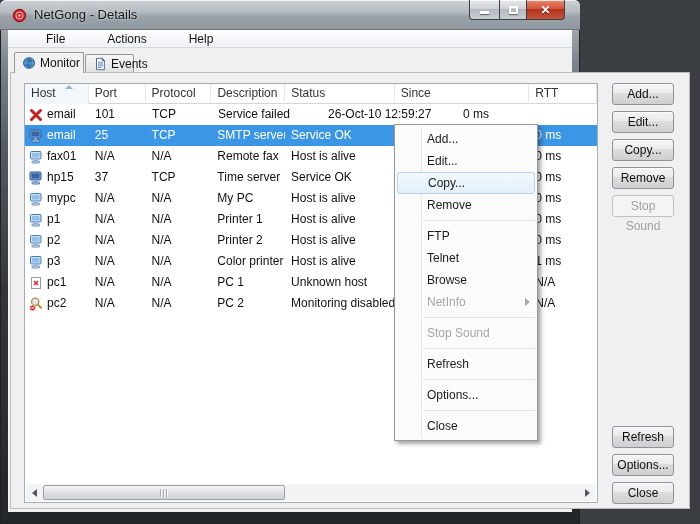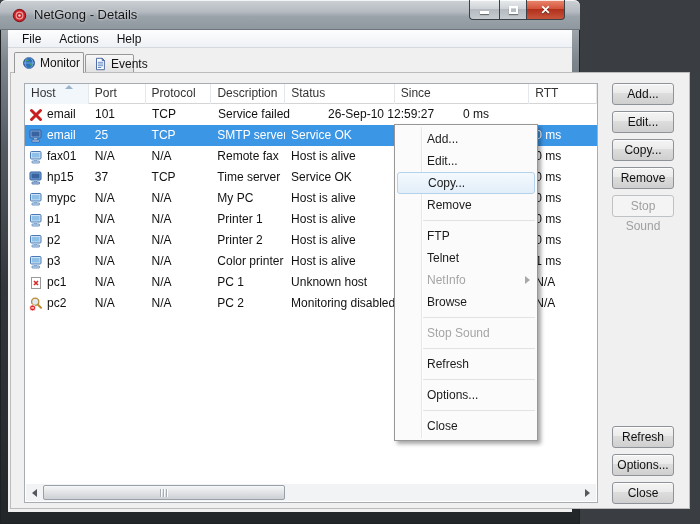--- a/index.html
+++ b/index.html
@@ -23,21 +23,21 @@
   .capbtn.max{width:28px;}
   .capbtn.close{width:38px;border-left:none;border-radius:0 0 4px 0;
     background:linear-gradient(180deg,#e8886f 0%,#d4553c 45%,#b1311c 50%,#c8553c 100%);}
   .glyph-min{width:9px;height:3px;background:#fff;box-shadow:0 1px 1px rgba(0,0,0,.5);margin-top:6px;}
   .glyph-max{width:9px;height:8px;border:2px solid #fff;box-shadow:0 1px 1px rgba(0,0,0,.4);}
   .glyph-close{color:#fff;font-size:12px;font-weight:bold;text-shadow:0 1px 1px rgba(0,0,0,.5);line-height:1;}
   
   .menubar{position:absolute;left:8px;right:8px;top:30px;height:18px;
     background:linear-gradient(180deg,#fdfdfe,#eef1f5);border-bottom:1px solid #d6dadf;
     display:flex;align-items:center;padding-left:6px;gap:2px;}
-  .menubar-item{padding:1px 8px;color:#111;}
+  .menubar-item{padding:1px 8px;color:#111;margin-left:24px;}
   .client-bg{position:absolute;left:8px;right:8px;top:48px;bottom:12px;background:#f0f0f0;}
   
   .tab{position:absolute;display:flex;align-items:center;gap:4px;padding:0 7px;color:#111;}
   .tab .ticon{width:14px;height:14px;flex:0 0 auto;}
   .tab-0{left:14px;top:52px;width:70px;height:21px;background:#f1f1f1;
     border:1px solid #989898;border-bottom:none;border-radius:2px 2px 0 0;z-index:6;}
   .tab-1{left:85px;top:54px;width:49px;height:19px;background:linear-gradient(180deg,#f7f7f7,#e2e2e2);
     border:1px solid #989898;border-radius:2px 2px 0 0;z-index:4;}
   .tab-panel{position:absolute;left:10px;top:72px;width:680px;height:437px;
     background:#f0f0f0;border:1px solid #bcbcbc;z-index:5;}
@@ -156,21 +156,21 @@
         <div class="row">
           <div class="cell host" style="width: 64px;">
             <span class="ricon"><svg viewBox="0 0 16 16" width="100%" height="100%">
                 <path d="M3.5 3.5 L12.5 12.5 M12.5 3.5 L3.5 12.5" stroke="#c81e1e" stroke-width="3" stroke-linecap="round" fill="none"></path>
               </svg></span>
             <span>email</span>
           </div>
           <div class="cell " style="width: 57px;"><span>101</span></div>
           <div class="cell " style="width: 66px;"><span>TCP</span></div>
           <div class="cell " style="width: 110px;"><span>Service failed</span></div>
-          <div class="cell " style="width: 135px;"><span>26-Sep-10 12:59:27</span></div>
+          <div class="cell " style="width: 135px;"><span>26-Oct-10 12:59:27</span></div>
           <div class="cell " style="width: 68px;"><span>0 ms</span></div>
         </div>
         <div class="row selected">
           <div class="cell host" style="width: 64px;">
             <span class="ricon"><svg viewBox="0 0 16 16" width="100%" height="100%">
                 <rect x="2" y="2" width="11" height="8" rx="1" fill="#7da7d8" stroke="#2d5b9e"></rect>
                 <rect x="3.5" y="3.5" width="8" height="5" fill="#38639f"></rect>
                 <rect x="6" y="10" width="3" height="2" fill="#9bb8d8"></rect>
                 <rect x="4" y="12" width="7.5" height="2" rx="0.5" fill="#c3d7ec" stroke="#2d5b9e" stroke-width="0.8"></rect>
               </svg></span>
@@ -345,22 +345,22 @@
     </div>
 
   <div class="cmenu" id="cmenu">
       <div class="cmenu-item"><span>Add...</span></div>
       <div class="cmenu-item"><span>Edit...</span></div>
       <div class="cmenu-item highlighted"><span>Copy...</span></div>
       <div class="cmenu-item"><span>Remove</span></div>
       <div class="cmenu-sep"></div>
       <div class="cmenu-item"><span>FTP</span></div>
       <div class="cmenu-item"><span>Telnet</span></div>
+      <div class="cmenu-item"><span>Browse</span></div>
       <div class="cmenu-item disabled"><span>NetInfo</span><div class="submenu-arrow"></div></div>
-      <div class="cmenu-item"><span>Browse</span></div>
       <div class="cmenu-sep"></div>
       <div class="cmenu-item disabled"><span>Stop Sound</span></div>
       <div class="cmenu-sep"></div>
       <div class="cmenu-item"><span>Refresh</span></div>
       <div class="cmenu-sep"></div>
       <div class="cmenu-item"><span>Options...</span></div>
       <div class="cmenu-sep"></div>
       <div class="cmenu-item"><span>Close</span></div>
     </div>
 

